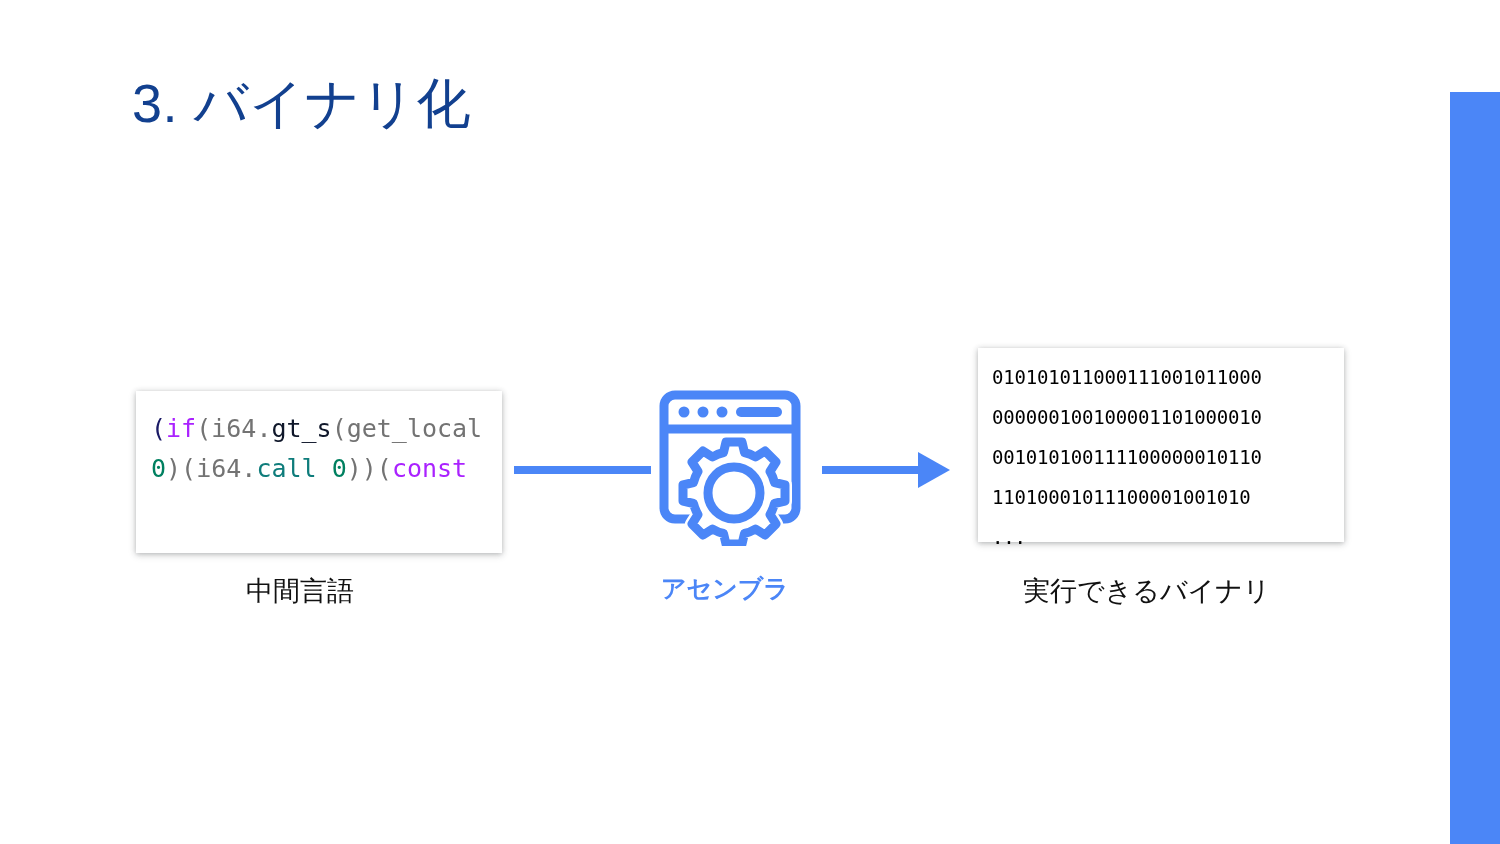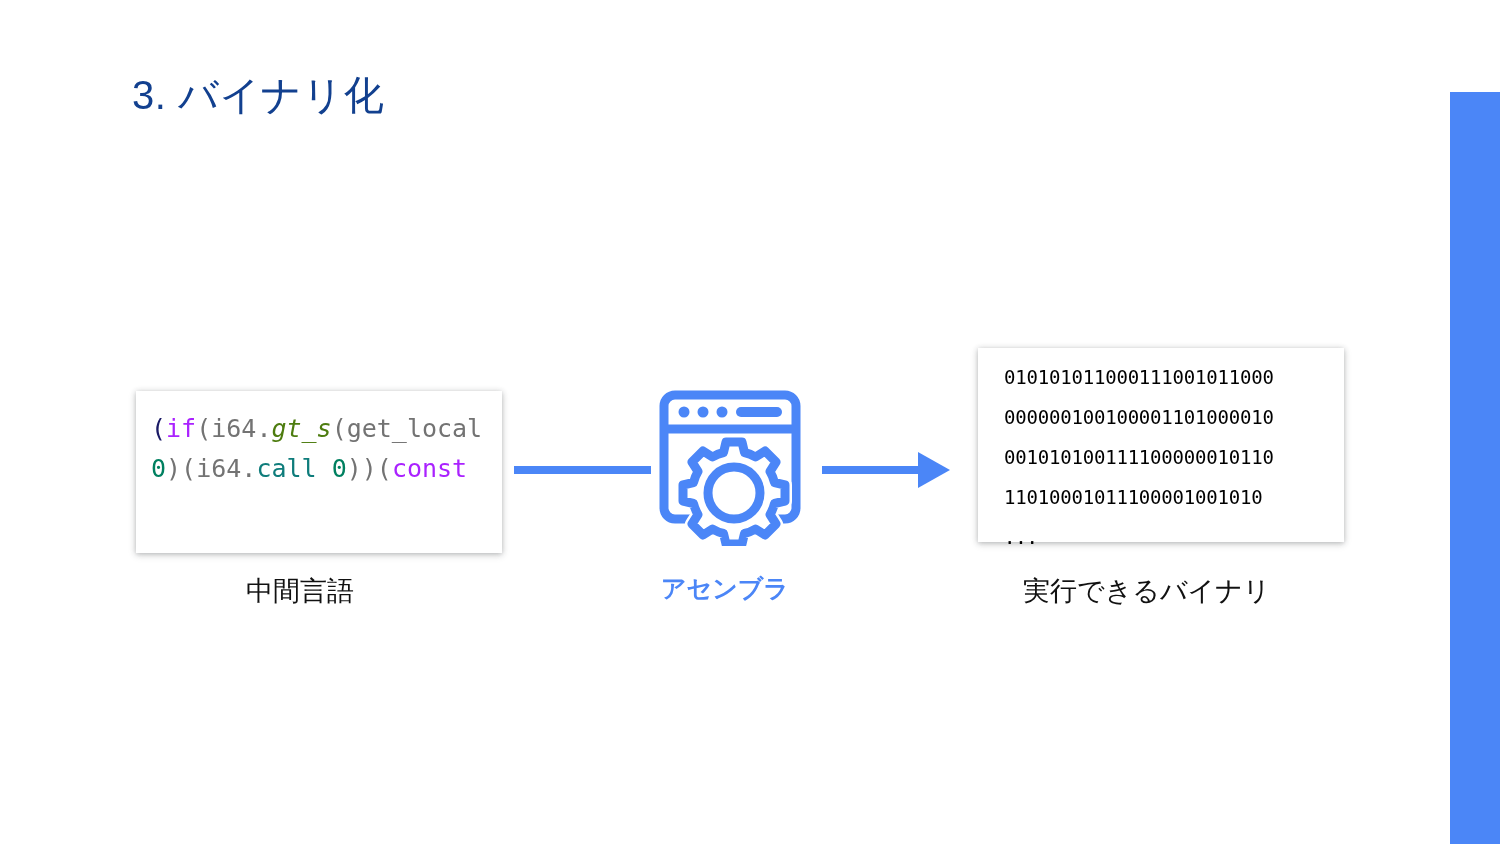--- a/index.html
+++ b/index.html
@@ -26,21 +26,21 @@
     width: 50px;
     height: 752px;
     background: #4b86f7;
   }
 
   
   .slide-title {
     position: absolute;
     left: 132px;
     top: 72px;
-    font-size: 40px;
+    font-size: 54px;
     line-height: 1.15;
     color: #12408f;
     font-weight: 400;
     letter-spacing: 0.5px;
     white-space: nowrap;
   }
 
   
   .card {
     position: absolute;
@@ -60,32 +60,32 @@
   .code-line {
     font-family: "DejaVu Sans Mono", "Liberation Mono", monospace;
     font-size: 25px;
     line-height: 40px;
     color: #1a1a66;
     white-space: pre;
   }
   .tok-paren   { color: #1a1a66; }
   .tok-plain   { color: #737373; }
   .tok-keyword { color: #aa22ff; }
-  .tok-func    { color: #4d7c0f; font-style: italic; }
+  .tok-func    { color: #0f172a; }
   .tok-type    { color: #0e7c7b; }
   .tok-num     { color: #008060; }
   .tok-call    { color: #2b3fd4; }
 
   
   .binary-card {
     left: 978px;
     top: 348px;
     width: 366px;
     height: 194px;
-    padding: 9px 10px 8px 26px;
+    padding: 9px 10px 8px 14px;
   }
   .bin-line {
     font-family: "DejaVu Sans Mono", "Liberation Mono", monospace;
     font-size: 19px;
     line-height: 40px;
     color: #000000;
     white-space: pre;
     letter-spacing: -0.2px;
   }
 

